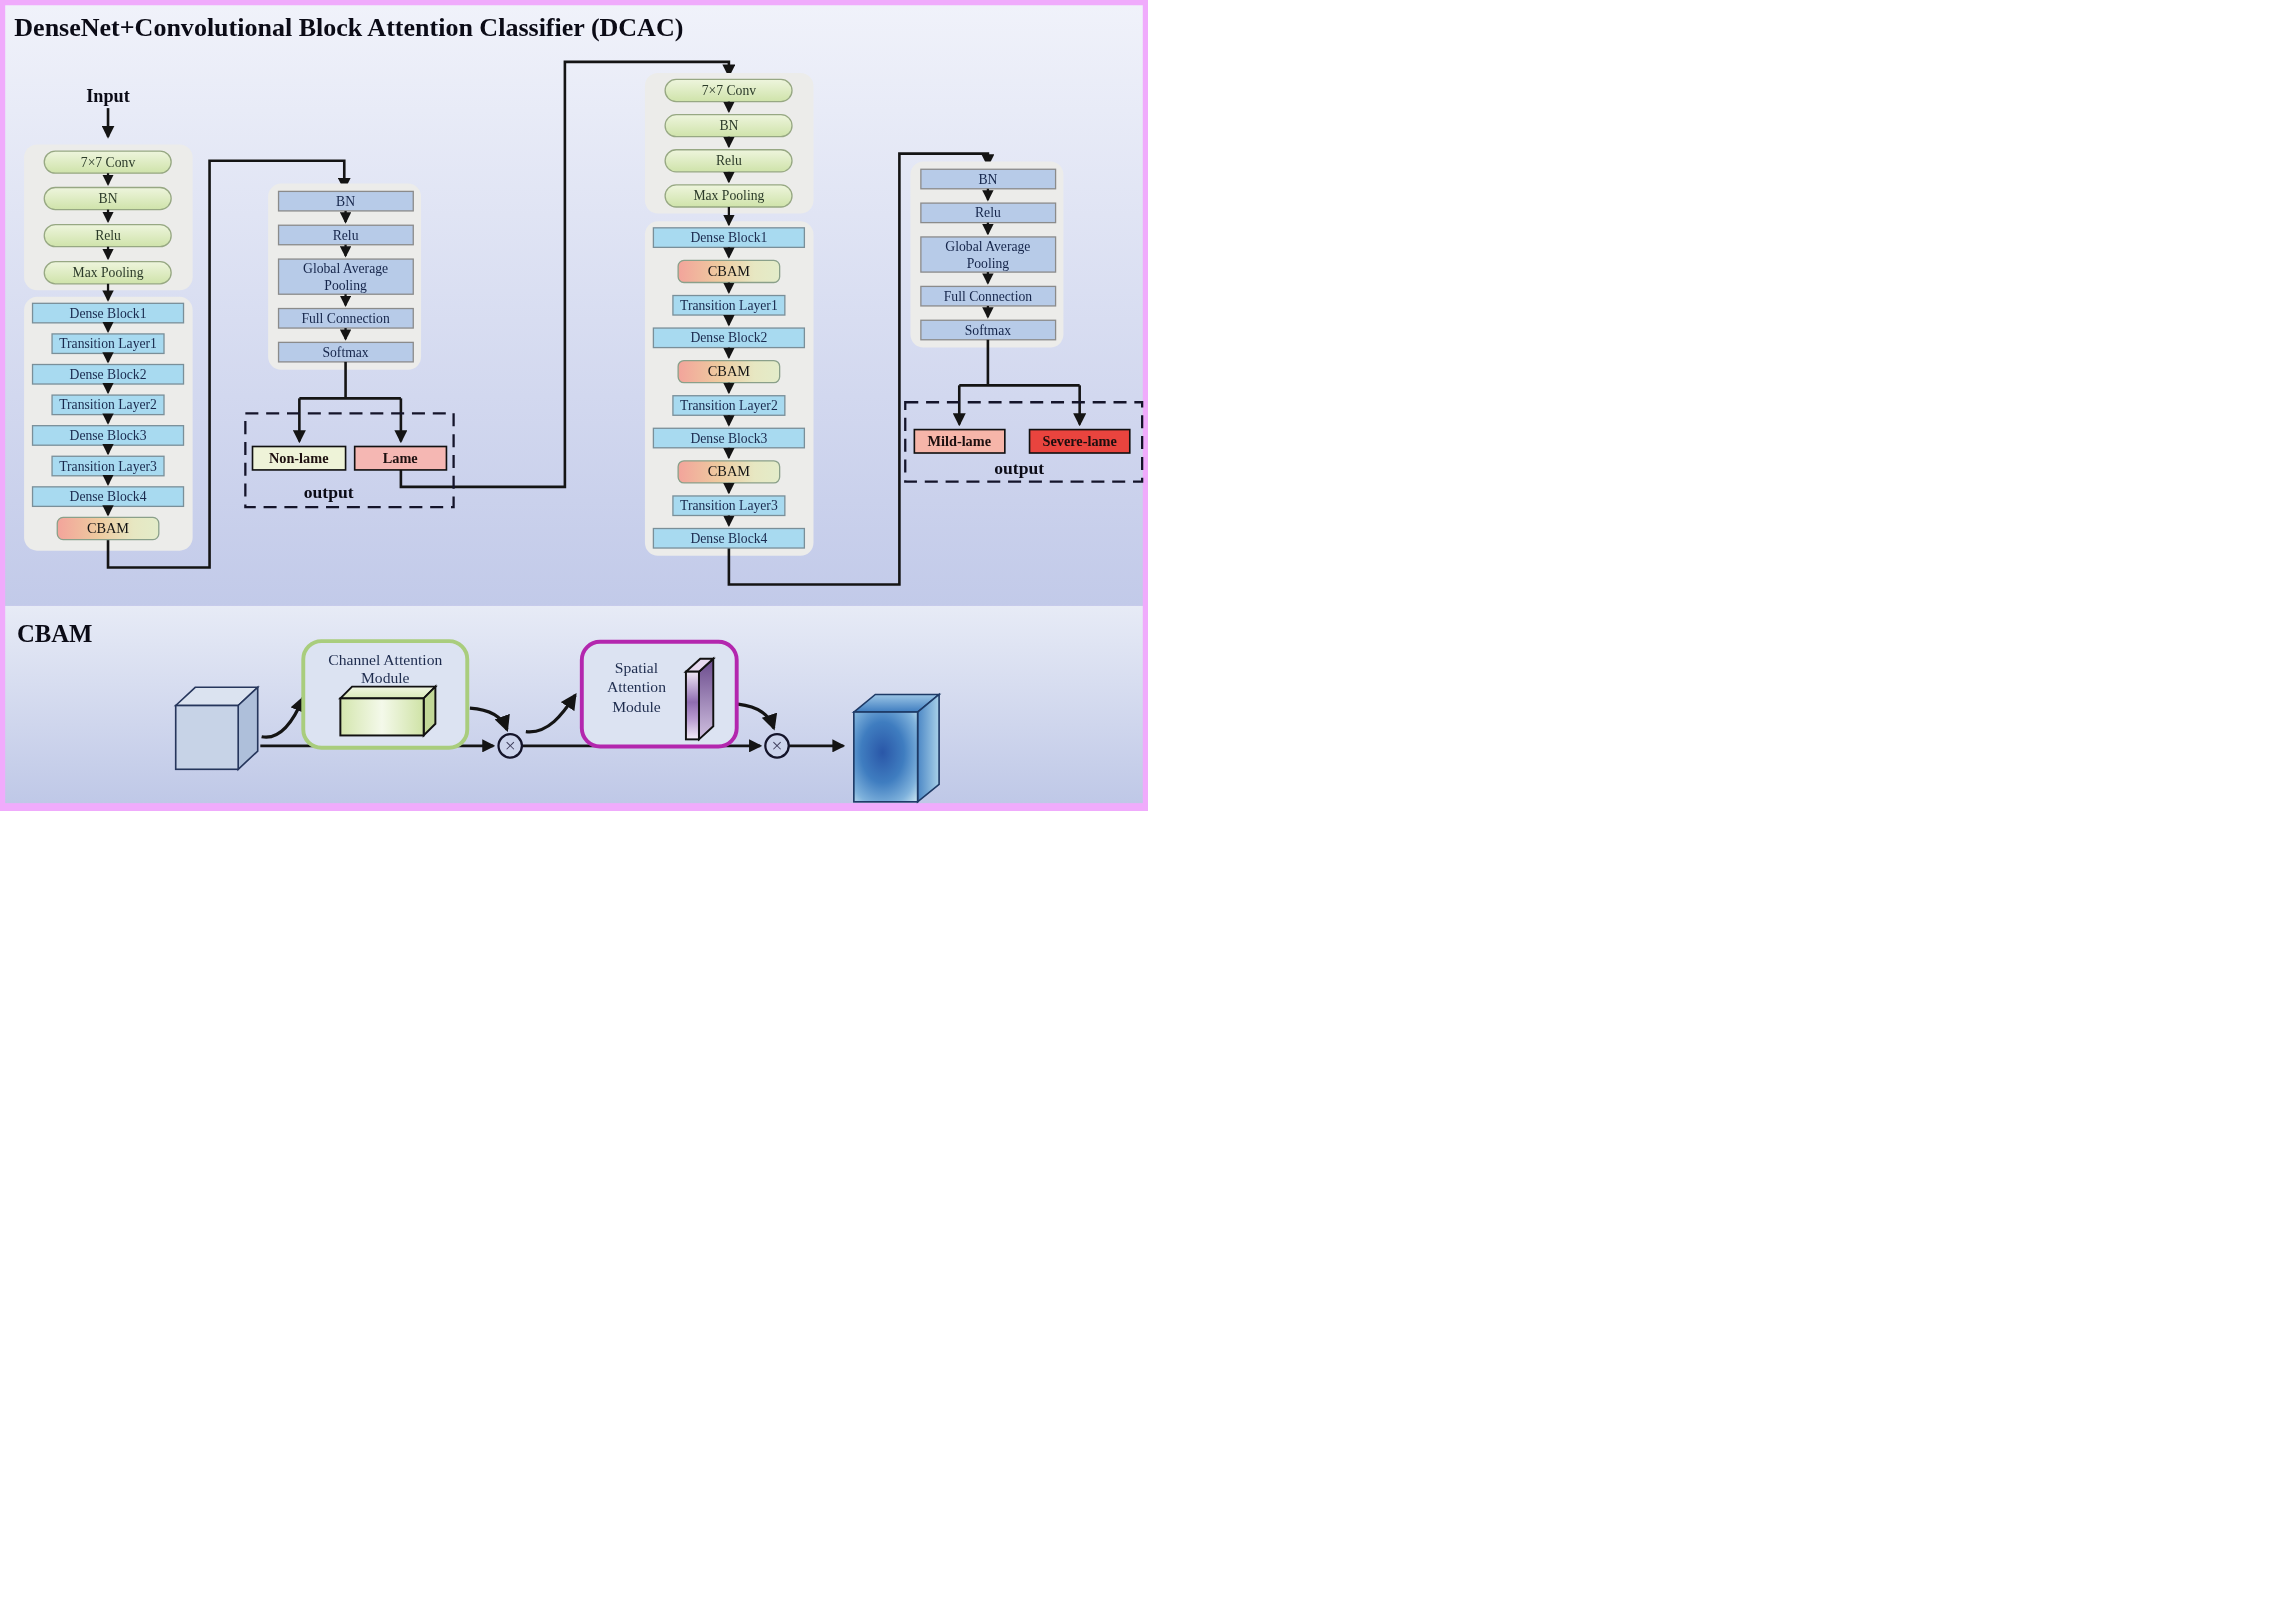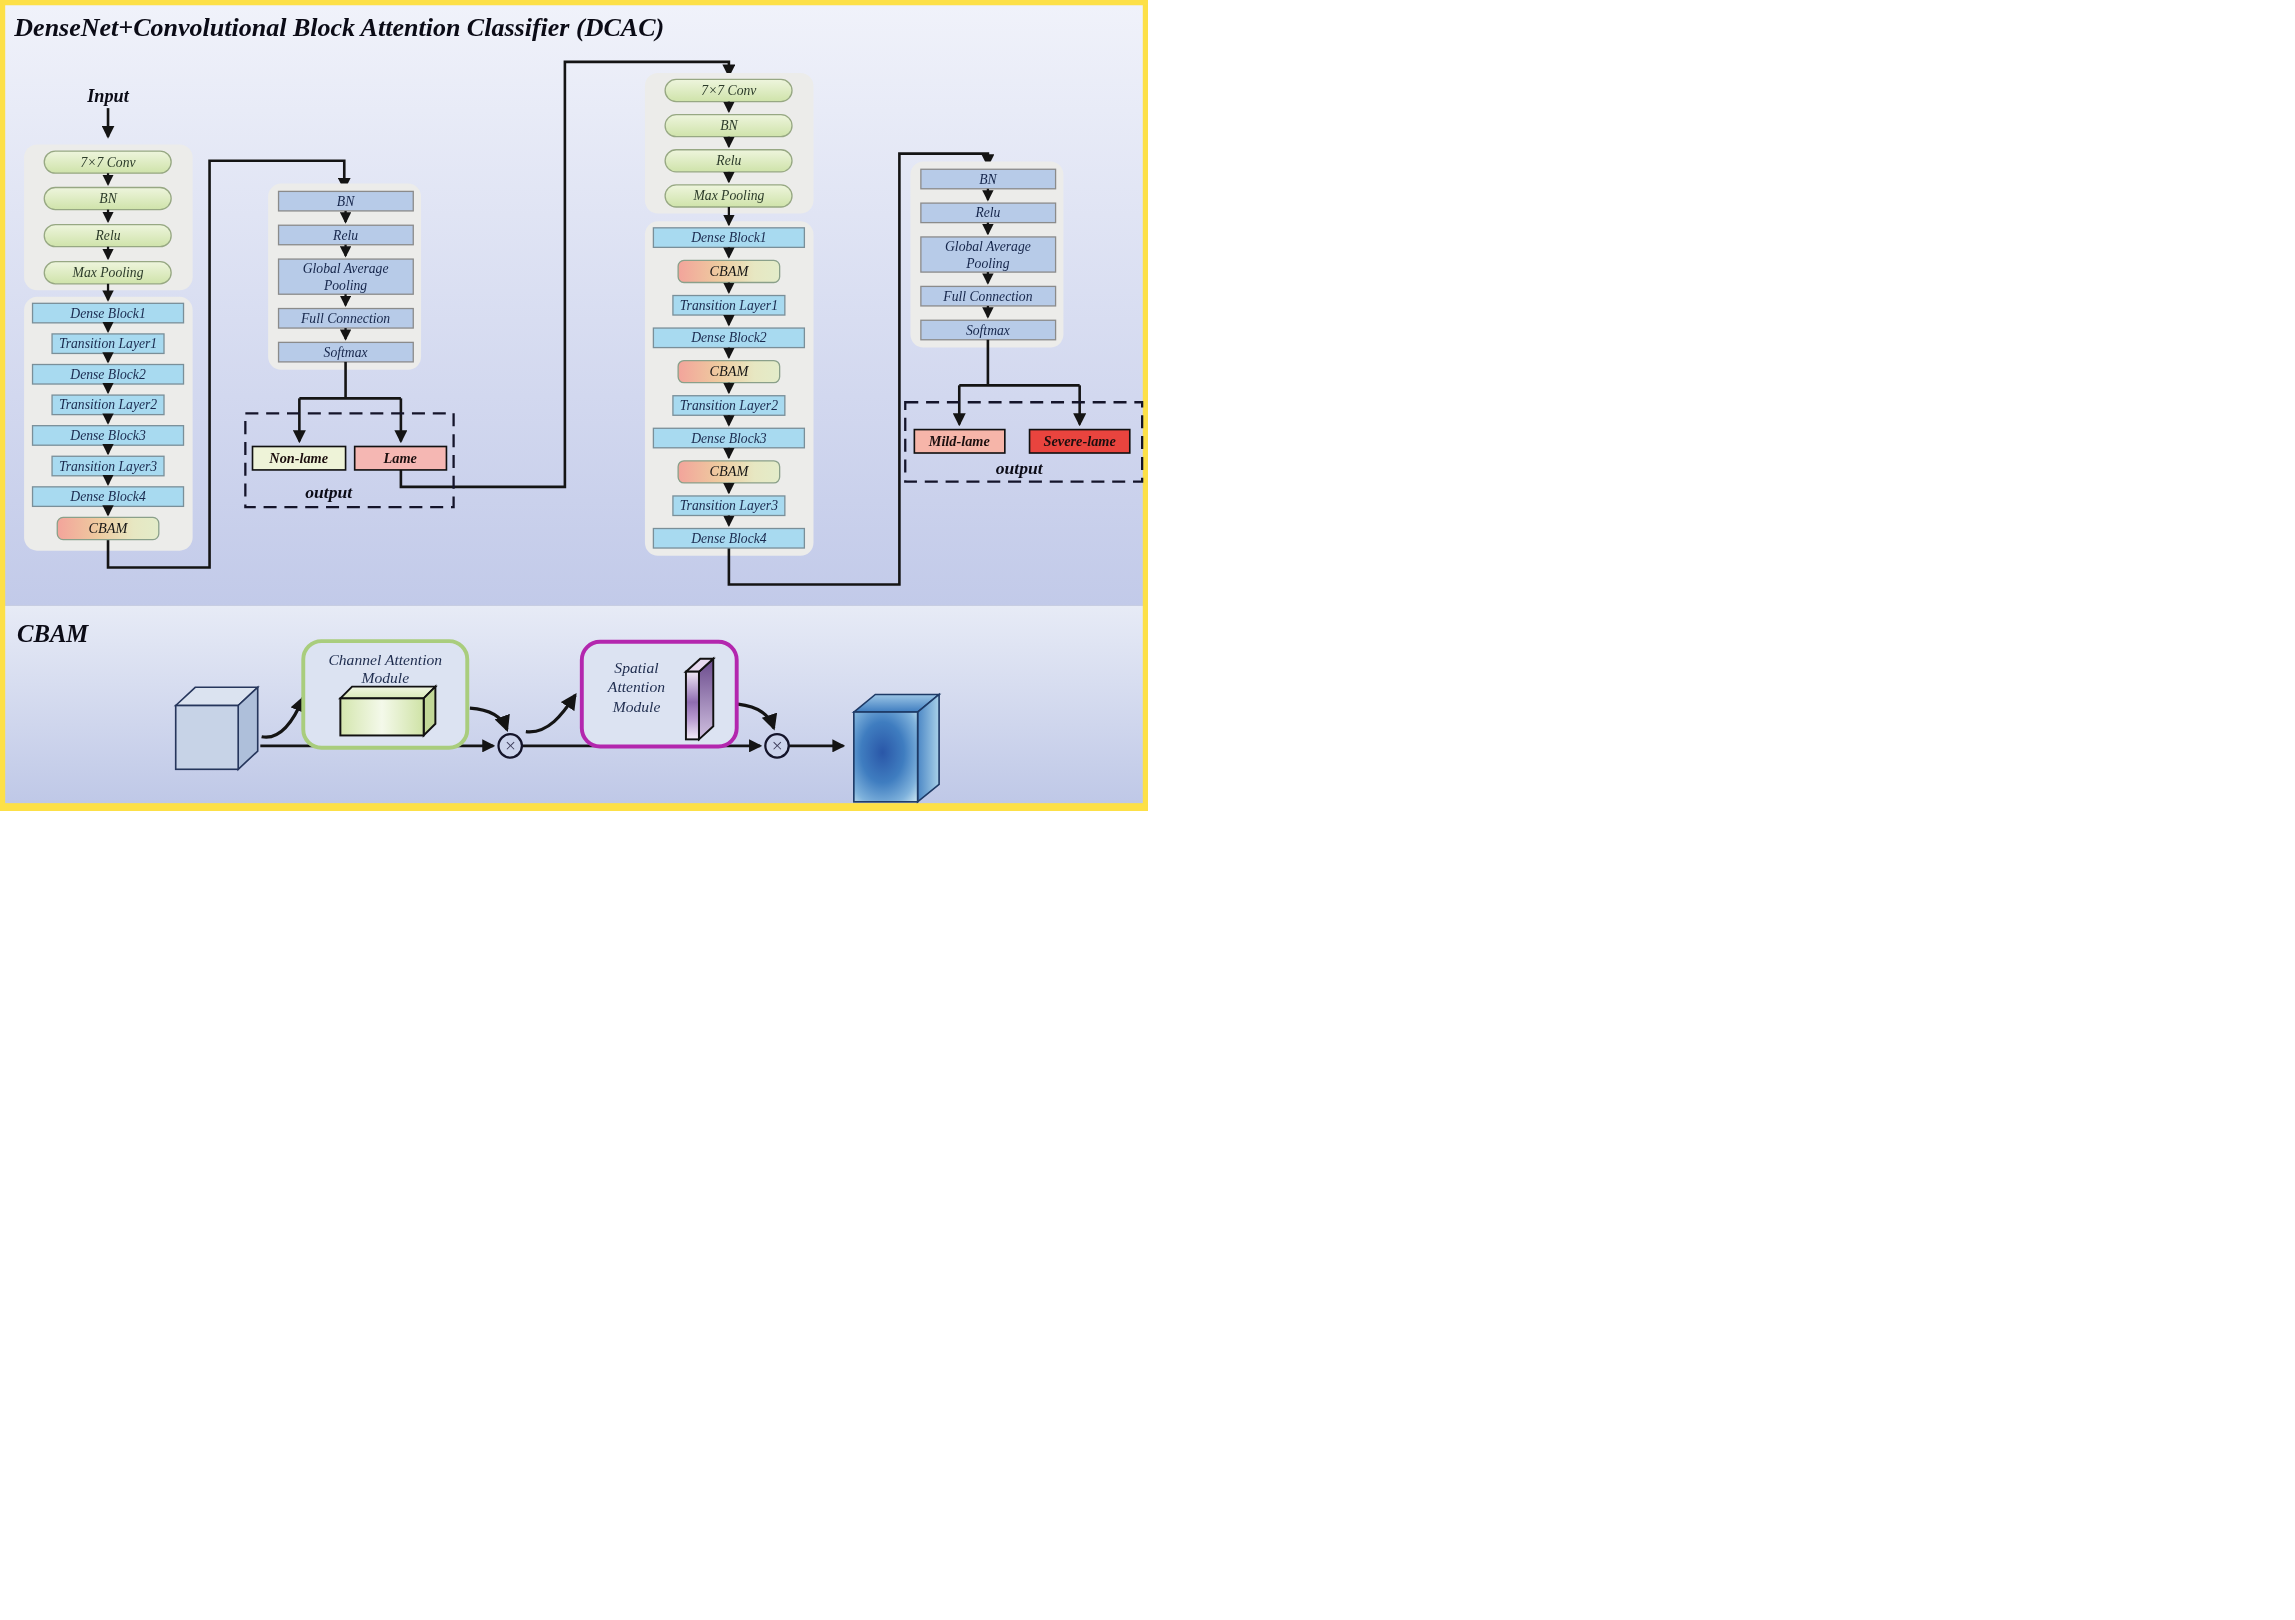--- a/index.html
+++ b/index.html
@@ -1,16 +1,16 @@
 <!DOCTYPE html>
 <html style="font-size:10.4px"><head>
 <meta charset="utf-8">
 <style>
   html,body { margin:0; padding:0; background:#ffffff; }
-  .figure-wrap { width:1148px; height:811px; position:relative; background:#fde047;font-style:italic; }
+  .figure-wrap { width:1148px; height:811px; position:relative; background:#f0abfc; }
   svg text { font-family:"Liberation Serif","DejaVu Serif",serif; }
   .title-text { font-size:40px; font-weight:bold; fill:#0b0b16; }
   .section-title { font-size:38px; font-weight:bold; fill:#0b0b16; }
   .io-label { font-size:28px; font-weight:bold; fill:#0b0b16; }
   .box-text { font-size:21px; fill:#1a2a4e; }
   .green-text { font-size:21px; fill:#2c3b2a; }
   .head-text { font-size:21px; fill:#15254a; }
   .cbam-text { font-size:22px; fill:#151515; }
   .out-text { font-size:22px; font-weight:bold; fill:#1c0f0f; }
   .caption-text { font-size:27px; font-weight:bold; fill:#0b0b16; }

